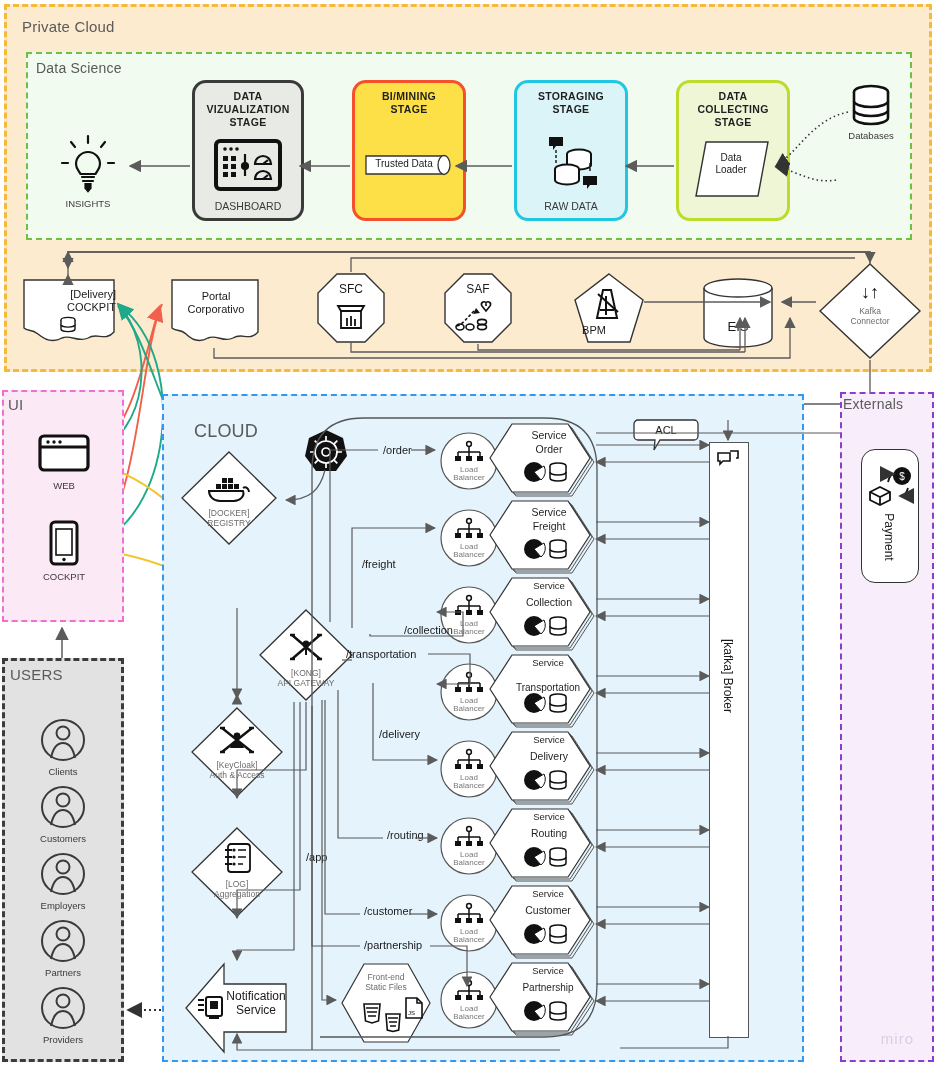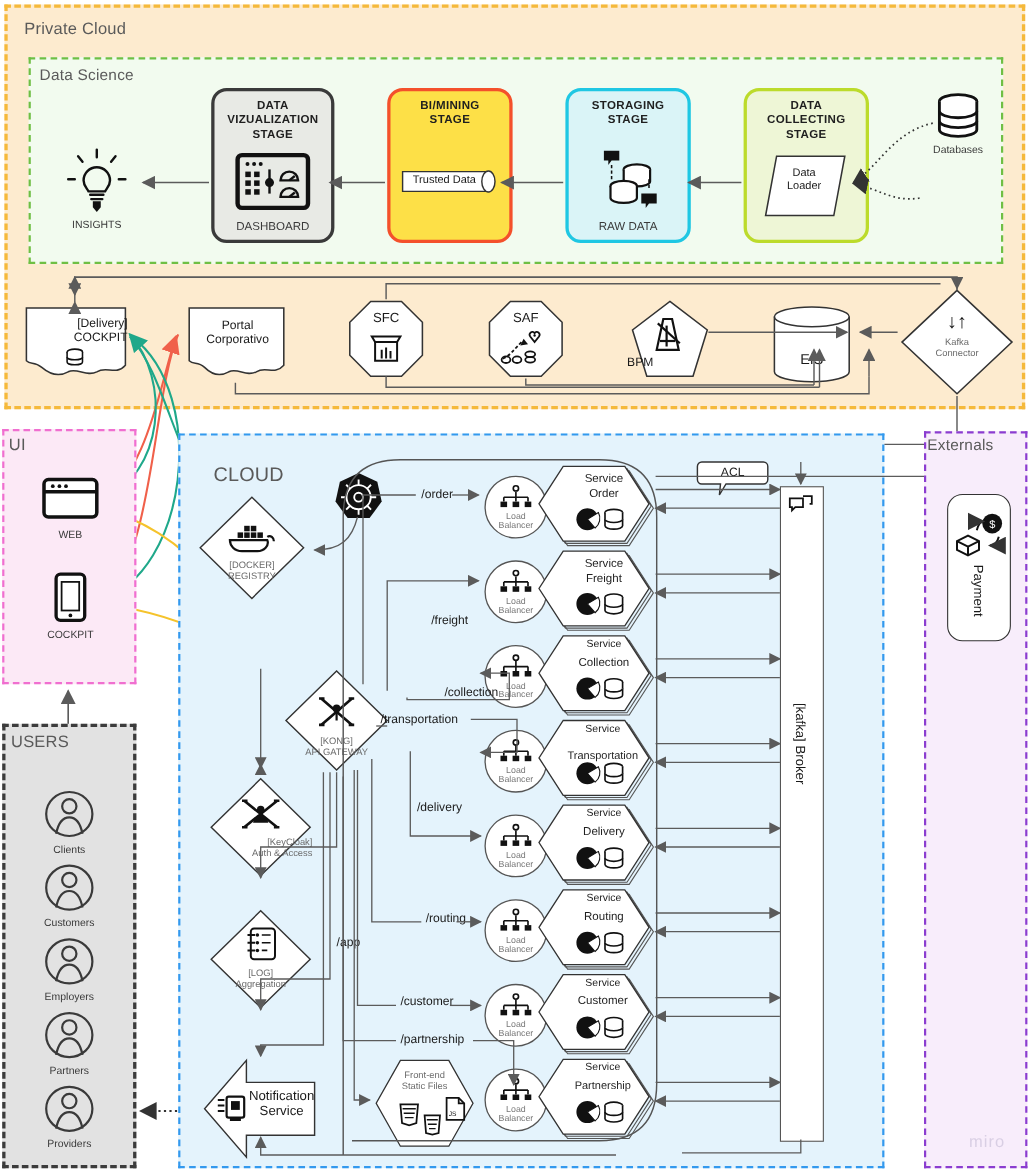--- a/index.html
+++ b/index.html
@@ -229,21 +229,21 @@
     </svg>
   </div>
   <svg class="abs" style="left:592px;top:288px;" width="30" height="34" viewBox="0 0 30 34">
     <g stroke="#111" stroke-width="2" fill="none">
       <path d="M11 2h8l6 28H5z"></path>
         <path d="M8 22h14"></path>
         <path d="M14 27V8"></path>
         <path d="M6 6L26 24"></path>
     </g>
   </svg>
-  <div class="abs node-text" style="left:546px;top:324px;width:72px;text-align:center;font-size:11px;">BPM</div>
+  <div class="abs node-text" style="left:558px;top:324px;width:72px;text-align:center;font-size:11px;">BPM</div>
 
   <div class="abs" style="left:700px;top:276px;">
     <svg width="76" height="74" viewBox="0 0 76 74">
       <path d="M4 12v50c0 5 15 9 34 9s34-4 34-9V12" fill="#fff" stroke="#333" stroke-width="1.4"></path>
       <ellipse cx="38" cy="12" rx="34" ry="9" fill="#fff" stroke="#333" stroke-width="1.4"></ellipse>
     </svg>
   </div>
   <div class="abs node-text" style="left:700px;top:320px;width:76px;text-align:center;font-size:13px;">EIS</div>
 
   <div class="abs" style="left:818px;top:262px;">
@@ -424,21 +424,21 @@
     </svg>
   </div>
   <svg class="abs" style="left:218px;top:726px;" width="38" height="28" viewBox="0 0 38 28">
     <g stroke="#111" stroke-width="2.4" fill="none">
       <path d="M4 2 L34 26M34 2 L4 26"></path>
       <circle cx="19" cy="10" r="3.4" fill="#111" stroke="none"></circle>
       <path d="M12 22c1.5-5 4-7 7-7s5.5 2 7 7" fill="#111" stroke="none"></path>
       <path d="M2 2h5M31 2h5M2 26h5M31 26h5"></path>
     </g>
   </svg>
-  <div class="abs sm" style="left:190px;top:760px;width:94px;text-align:right;">
+  <div class="abs sm" style="left:190px;top:760px;width:94px;text-align:center;">
     <div>[KeyCloak]</div>
     <div>Auth &amp; Access</div>
   </div>
 
   <div class="abs" style="left:190px;top:826px;">
     <svg width="94" height="92" viewBox="0 0 94 92">
       <path d="M47 2 L92 46 L47 90 L2 46z" fill="#fff" stroke="#333" stroke-width="1.3"></path>
     </svg>
   </div>
   <svg class="abs" style="left:224px;top:842px;" width="28" height="32" viewBox="0 0 28 32">
@@ -795,21 +795,21 @@
         </g>
       </g>
     </svg>
     <div class="abs hexlabel" style="left:52px;top:2px;width:112px;">
       <div style="font-size:9.5px;">Service</div>
       <div style="margin-top:4px;font-size:10px;">Partnership</div>
     </div>
   </div>
 
   <div class="abs node-text" style="left:383px;top:444px;">/order</div>
-  <div class="abs node-text" style="left:392px;top:558px;">/freight</div>
+  <div class="abs node-text" style="left:362px;top:558px;">/freight</div>
   <div class="abs node-text" style="left:404px;top:624px;">/collection</div>
   <div class="abs node-text" style="left:346px;top:648px;">/transportation</div>
   <div class="abs node-text" style="left:379px;top:728px;">/delivery</div>
   <div class="abs node-text" style="left:387px;top:829px;">/routing</div>
   <div class="abs node-text" style="left:364px;top:905px;">/customer</div>
   <div class="abs node-text" style="left:364px;top:939px;">/partnership</div>
   <div class="abs node-text" style="left:306px;top:851px;">/app</div>
 
   <svg class="abs" style="left:0;top:0;width:936px;height:1067px;pointer-events:none;">
     <g stroke="#5b5b5b" stroke-width="1.2" fill="none">

